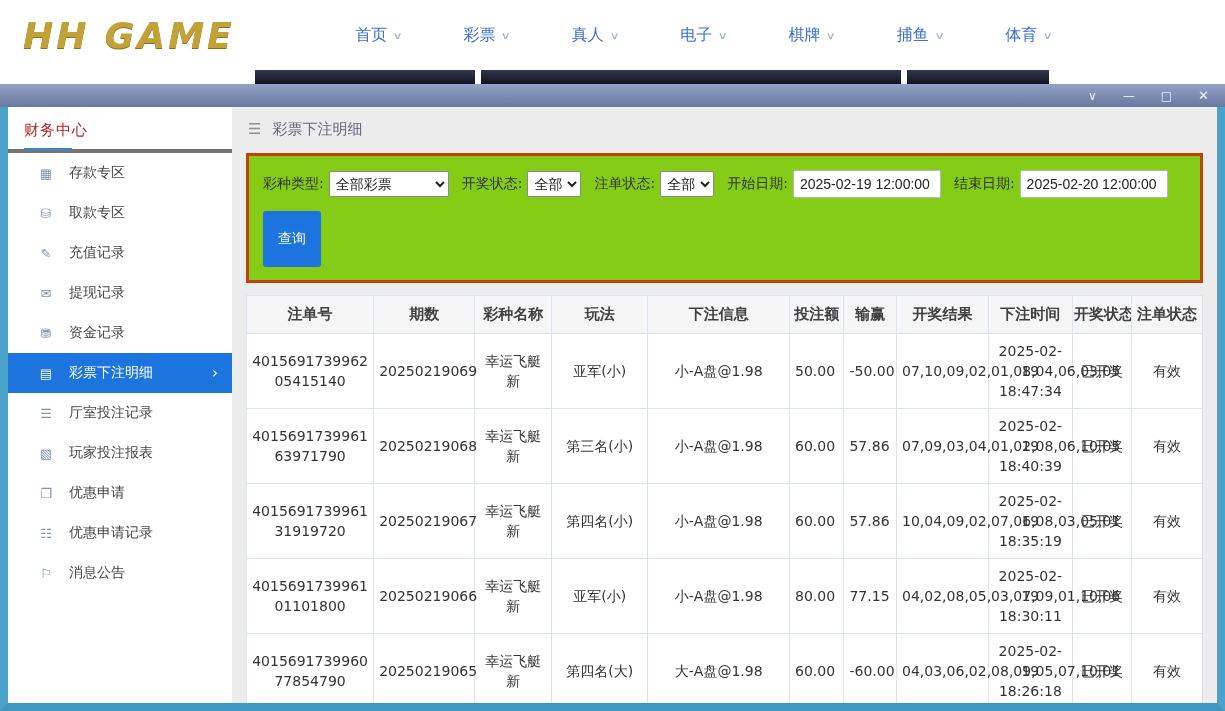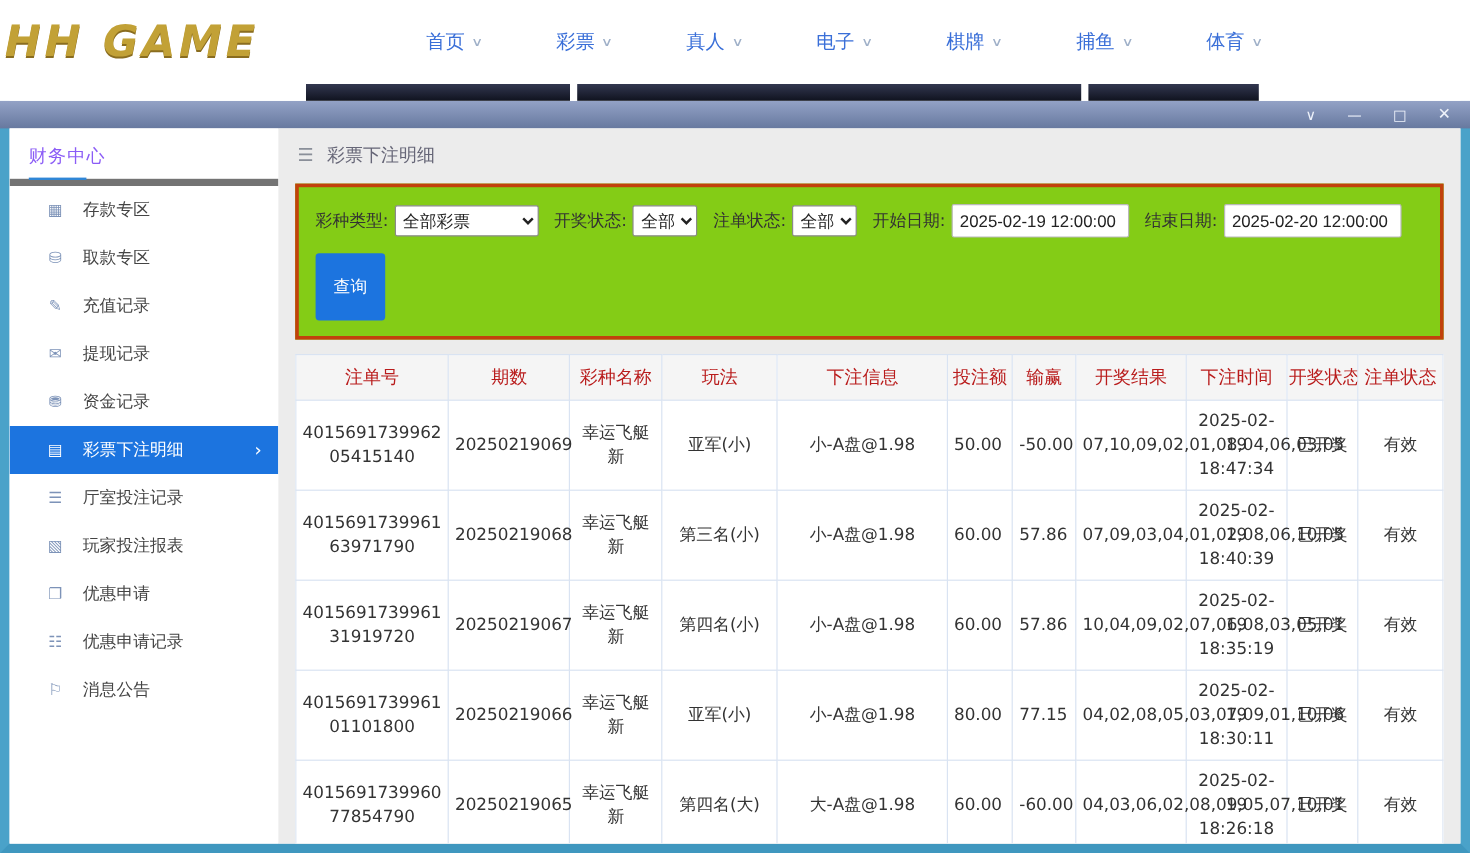--- a/index.html
+++ b/index.html
@@ -1,20 +1,20 @@
 <!DOCTYPE html>
 <html><head>
 <meta charset="utf-8">
 <style>
   * { box-sizing: border-box; margin: 0; padding: 0; }
   html,body { width:1225px; height:711px; overflow:hidden; }
   body { font-family:"DejaVu Sans","Liberation Sans",sans-serif; background:#ffffff; }
 
   
-  .topbar { height:70px; display:flex; align-items:center; padding:0 4px; background:#fff; }
+  .topbar { height:70px; display:flex; align-items:center; padding:0 23px; background:#fff; }
   .logo { font-size:36px; font-weight:bold; font-style:italic; letter-spacing:3px;
           color:#c2a136; text-shadow:0 1px 0 #8a6d1f; white-space:nowrap; }
   .main-nav { flex:1; display:flex; justify-content:center; gap:62px; margin-left:30px; margin-right:60px; }
   .nav-item { color:#3a6fd8; font-size:16px; display:flex; align-items:center; gap:7px; cursor:pointer; white-space:nowrap;justify-content:center; }
   .nav-item .chev { font-size:10px; color:#9fb0c8; transform:scaleX(1.4); }
 
   
   .banner-strip { height:14px; background:#fff; position:relative; }
   .banner-frag { position:absolute; top:0; height:14px; background:linear-gradient(#323750,#10131f); }
   .frag-1 { left:255px; width:220px; }
@@ -31,21 +31,21 @@
 
   
   .sidebar { width:224px; background:#fff; flex:0 0 224px; overflow:hidden; }
   .sidebar-header { height:52px; background:linear-gradient(115deg,#2e8fd8 55%,#5fb5ea); color:#fff;
                     padding:8px 14px; position:relative; overflow:hidden; }
   .sb-title { font-size:17px; font-weight:bold; letter-spacing:3px; }
   .sb-sub { font-size:8px; letter-spacing:1.5px; opacity:.92; margin-top:2px; }
   .sb-circle { position:absolute; border:2px solid rgba(255,255,255,.35); border-radius:50%; }
   .sb-c1 { width:34px; height:34px; right:26px; top:4px; }
   .sb-c2 { width:18px; height:18px; right:12px; top:24px; background:rgba(255,255,255,.25); }
-  .sb-section-title { font-size:15px; color:#8b5cf6; padding:14px 16px 9px; border-bottom:6px solid #737373; position:relative; letter-spacing:1px; }
+  .sb-section-title { font-size:15px; color:#b91c1c; padding:14px 16px 9px; border-bottom:4px solid #737373; position:relative; letter-spacing:1px; }
   .sb-section-title::after { content:""; position:absolute; left:16px; bottom:-1px; width:48px; height:2px; background:#2f86d6; }
   .sb-item { height:40px; display:flex; align-items:center; gap:15px; padding:0 14px 0 30px;
              font-size:14px; color:#444; cursor:pointer; white-space:nowrap; }
   .sb-item .ic { color:#7d93b8; width:16px; text-align:center; font-size:13px; }
   .sb-item.active { background:#1c74df; color:#fff; }
   .sb-item.active .ic { color:#fff; }
   .sb-item .right-chev { margin-left:auto; font-size:15px; color:#fff; }
 
   
   .main { flex:1; background:#ececec; display:flex; flex-direction:column; overflow:hidden; }
@@ -58,21 +58,21 @@
   .fgap { margin-left:13px; }
   select { font-size:14px; padding:3px 2px; border:1px solid #8a8a8a; border-radius:2px; background:#fff; color:#222; }
   .sel-lottery { width:120px; }
   .sel-small { width:54px; }
   .date-input { width:148px; font-size:14px; padding:5px 6px; border:1px solid #b9b9b9; border-radius:2px; color:#222; }
   .query-btn { margin-top:13px; background:#1c74df; color:#fff; border:none; padding:19px 15px;
                font-size:14px; border-radius:3px; cursor:pointer; }
 
   .table-wrap { margin:12px 14px 0; flex:1; overflow:hidden; background:#fff; }
   table { width:100%; border-collapse:collapse; table-layout:fixed; }
-  th { background:#f5f5f5; color:#b91c1c; font-size:15px; font-weight:normal; height:38px;
+  th { background:#f5f5f5; color:#404040; font-size:15px; font-weight:bold; height:38px;
        border:1px solid #d9e3f2; padding:0 1px; overflow:hidden; white-space:nowrap; }
   td { border:1px solid #d9e3f2; font-size:14px; color:#333; text-align:center; height:75px;
        padding:2px 5px; vertical-align:middle; background:#fff; line-height:1.45; }
   td.wrap-all { word-break:break-all; }
   td.num { text-align:left; }
 </style>
 </head>
 <body>
 
 <div class="topbar">

